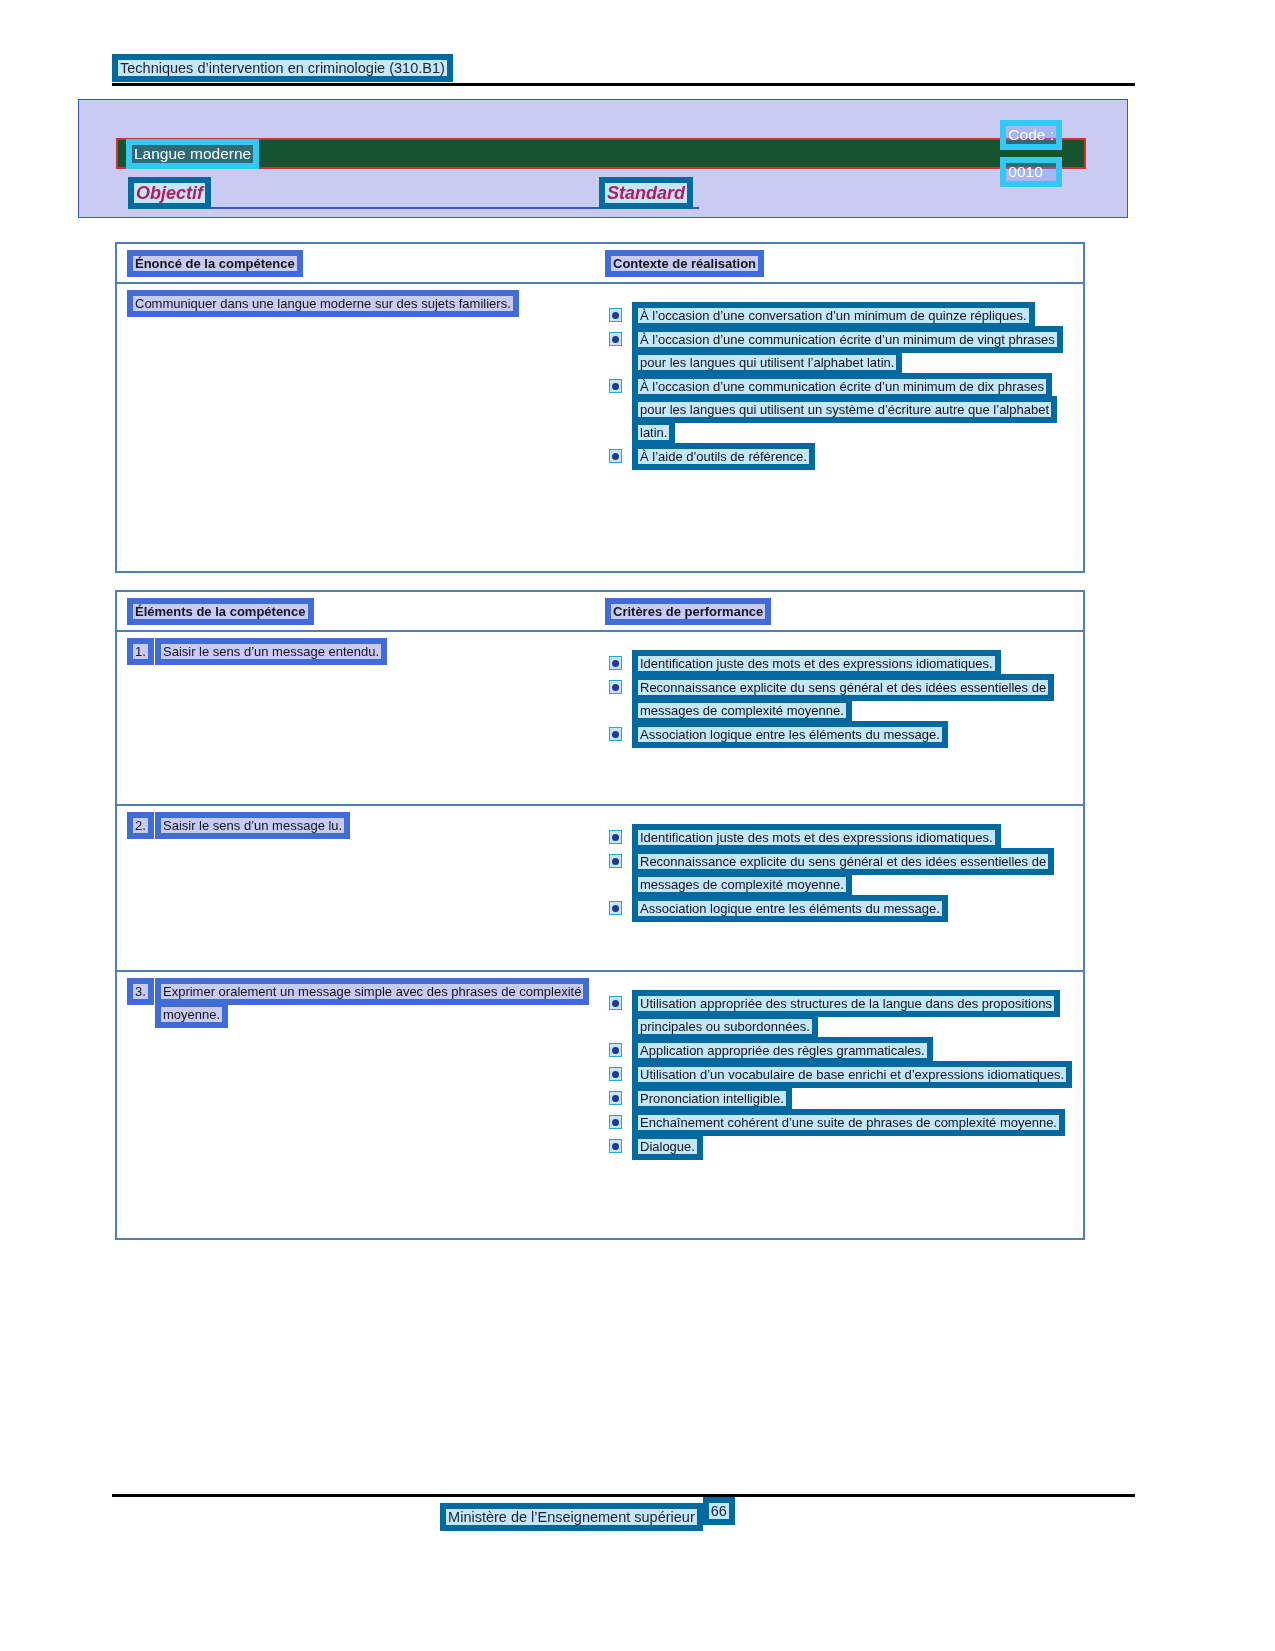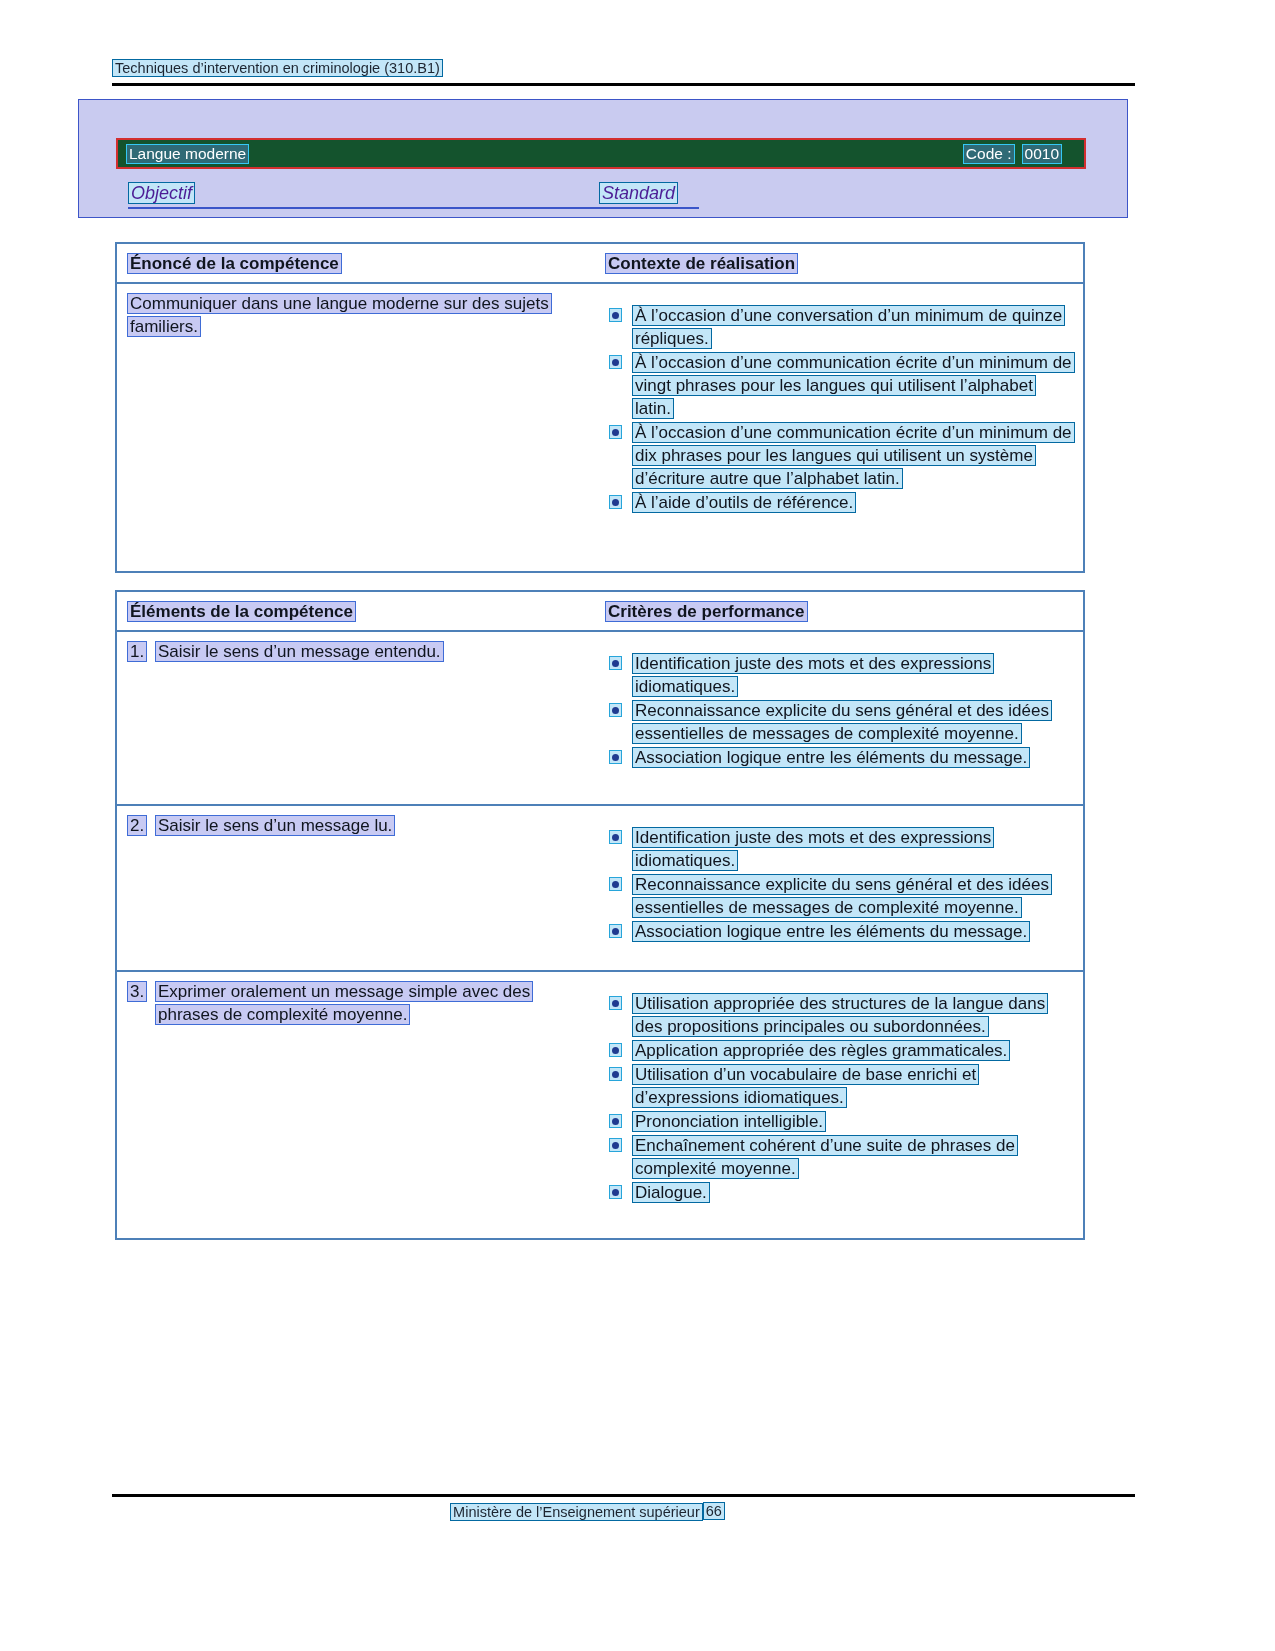--- a/index.html
+++ b/index.html
@@ -8,21 +8,21 @@
     width: 1275px; height: 1651px;
     position: relative; overflow: hidden;
     font-family: "Liberation Sans", sans-serif;
     color: #10151f;
   }
   .content { position: absolute; left: 112px; top: 60px; width: 1023px; }
 
   
   .hl {
     background: #c3e6f8;
-    border: 1px solid #0369a1;
+    border: 6px solid #0369a1;
     padding: 0 2px;
     -webkit-box-decoration-break: clone;
     box-decoration-break: clone;
   }
   .hl.purple { background: #c8caf3; border-color: #3f6cd6; }
   .hl.onblue { background: rgba(96,150,255,0.35); border-color: #35c8f5; color: #ffffff; }
 
   .running-header { font-size: 14.5px; color: #1d2531; margin-bottom: 7px; }
   .top-rule { height: 3px; background: #000000; margin-bottom: 13px; }
 
@@ -34,34 +34,34 @@
     padding: 38px 0 8px 0;
   }
   .banner-bar {
     margin-left: 37px; width: 970px; height: 31px;
     background: #14532d;
     border: 2px solid #d32f2f;
     display: flex; align-items: center; justify-content: space-between;
     padding: 0 22px 0 8px;
     color: #ffffff; font-size: 15.5px;
   }
-  .banner-code { display: flex; gap: 7px; }
+  .banner-code { display: flex; gap: 7px; flex-direction: column; }
   .banner-cols { display: flex; margin-left: 49px; margin-top: 14px; }
   .bcol { border-bottom: 2px solid #3a55c9; padding-bottom: 3px; }
   .bcol.obj { width: 471px; }
   .bcol.std { width: 100px; }
-  .bheading { font-size: 18px; font-weight: normal; font-style: italic; color: #4c1d95; }
+  .bheading { font-size: 18px; font-weight: bold; font-style: italic; color: #be185d; }
 
   
   .tbl { margin-left: 3px; width: 970px; border: 2px solid #4d80b8; margin-top: 24px; }
   .tbl2 { margin-top: 17px; }
   .trow { display: grid; grid-template-columns: 488px 1fr; }
   .trow.head { border-bottom: 2px solid #4d80b8; }
   .trow.body + .trow.body { border-top: 2px solid #4d80b8; }
-  .cell { font-size: 17px; line-height: 23px; }
+  .cell { font-size: 13px; line-height: 23px; }
   .c1 { padding: 8px 20px 8px 10px; }
   .c2 { padding: 20px 10px 8px 0; }
   .head .cell { font-weight: bold; padding-top: 8px; padding-bottom: 7px; }
 
   .t1-body { min-height: 287px; }
   .row-1 { min-height: 172px; }
   .row-2 { min-height: 166px; }
   .row-3 { min-height: 268px; }
 
   .elemrow { display: flex; }

